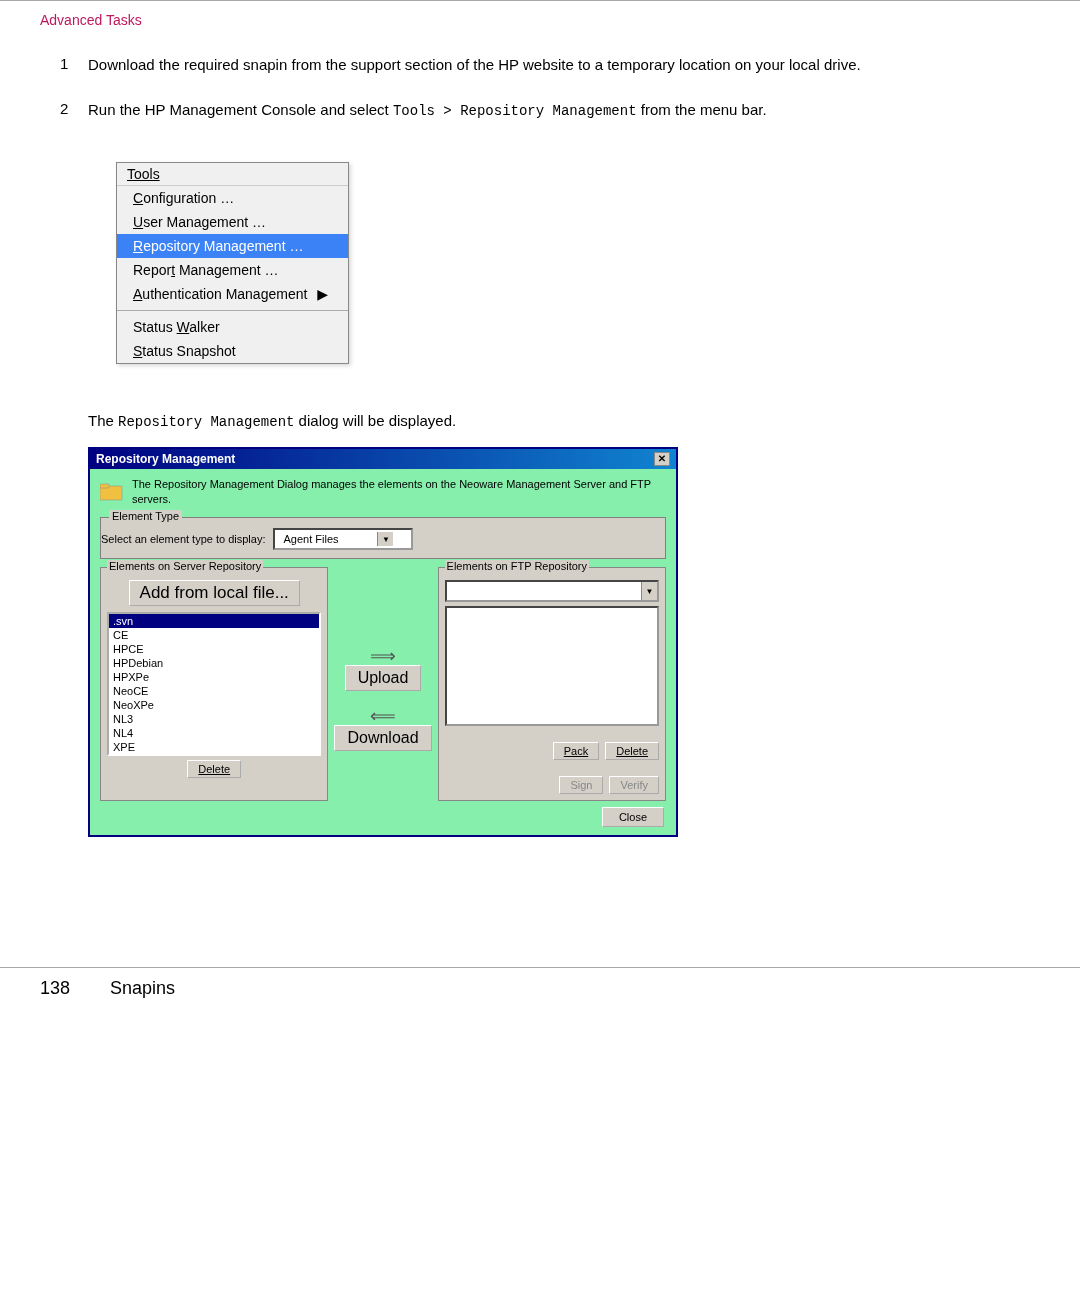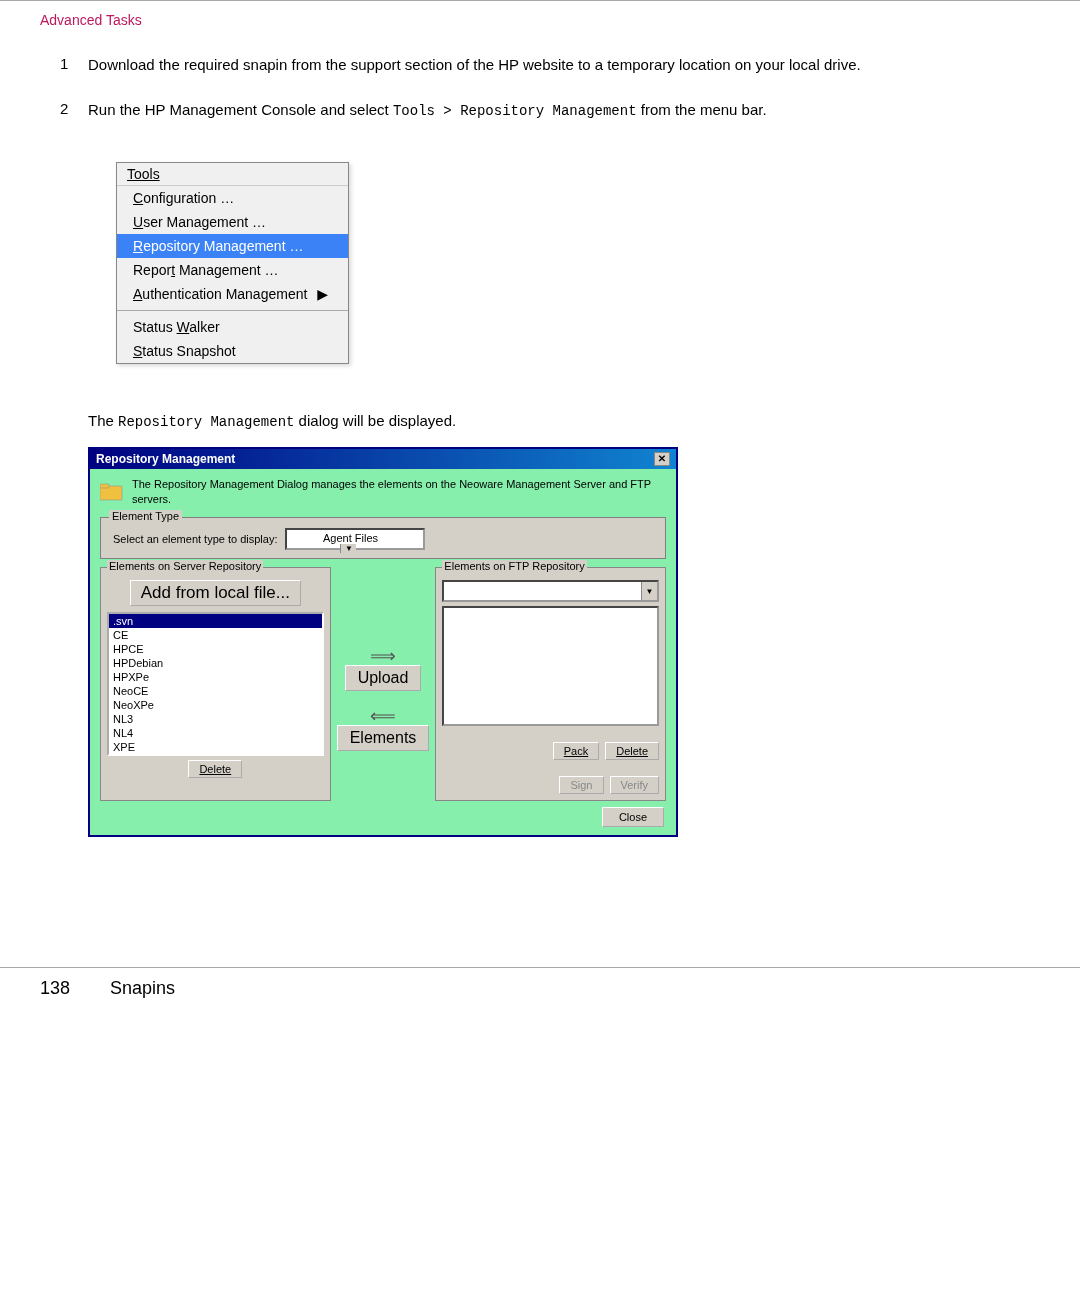--- a/index.html
+++ b/index.html
@@ -183,21 +183,21 @@
 
     .dialog-info-text {
       font-size: 11px;
       line-height: 1.4;
       flex: 1;
     }
 
     .dialog-group-box {
       border: 1px solid #808080;
       margin-bottom: 8px;
-      padding: 4px 8px 8px 12px;
+      padding: 4px 8px 8px 0;
       background: #d4d0c8;
       position: relative;
     }
 
     .dialog-group-label {
       position: absolute;
       top: -8px;
       left: 8px;
       background: #d4d0c8;
       padding: 0 3px;
@@ -218,21 +218,20 @@
     .element-type-select {
       border: 2px inset #ffffff;
       background: white;
       padding: 2px 18px 2px 4px;
       font-size: 11px;
       width: 140px;
       position: relative;
       display: flex;
       align-items: center;
       justify-content: space-between;
-      flex-direction: column;
     }
 
     .repositories-row {
       display: flex;
       margin-top: 4px;
     }
 
     .add-from-local-btn {
       display: block;
       margin: 2px auto 6px auto;
@@ -491,21 +490,21 @@
               </div>
             </div>
 
             <div class="middle-buttons">
               <div style="text-align:center;">
                 <div style="font-size: 18px; color: #555; line-height: 1;">⟹</div>
                 <button class="transfer-btn">Upload</button>
               </div>
               <div style="text-align:center; margin-top: 10px;">
                 <div style="font-size: 18px; color: #555; line-height: 1;">⟸</div>
-                <button class="transfer-btn">Elements</button>
+                <button class="transfer-btn">Download</button>
               </div>
             </div>
 
             <div style="flex: 1; border: 1px solid #888; background: #d4d0c8; padding: 4px 6px 6px 6px; position: relative;">
               <span style="position: absolute; top: -8px; left: 6px; background: #d4d0c8; padding: 0 2px; font-size: 11px;">Elements on FTP Repository</span>
               <div class="ftp-select-row" style="margin-top: 8px;">
                 <div class="ftp-select-box" style="flex: 1; border: 2px inset #999; background: white; height: 22px; display: flex; align-items: center; justify-content: space-between;">
                   <span style="flex:1; padding-left: 4px; font-size: 11px;"></span>
                   <div style="width: 16px; height: 100%; background: #d4d0c8; border-left: 1px solid #888; display: flex; align-items: center; justify-content: center; font-size: 8px;">▼</div>
                 </div>

